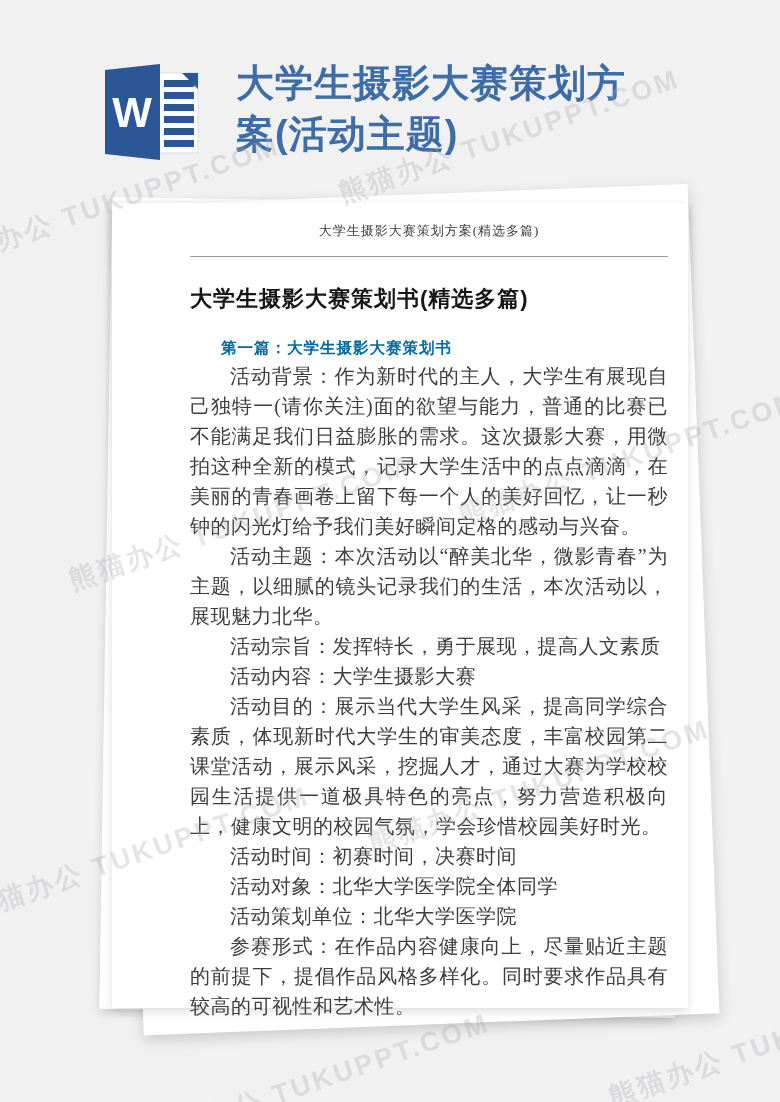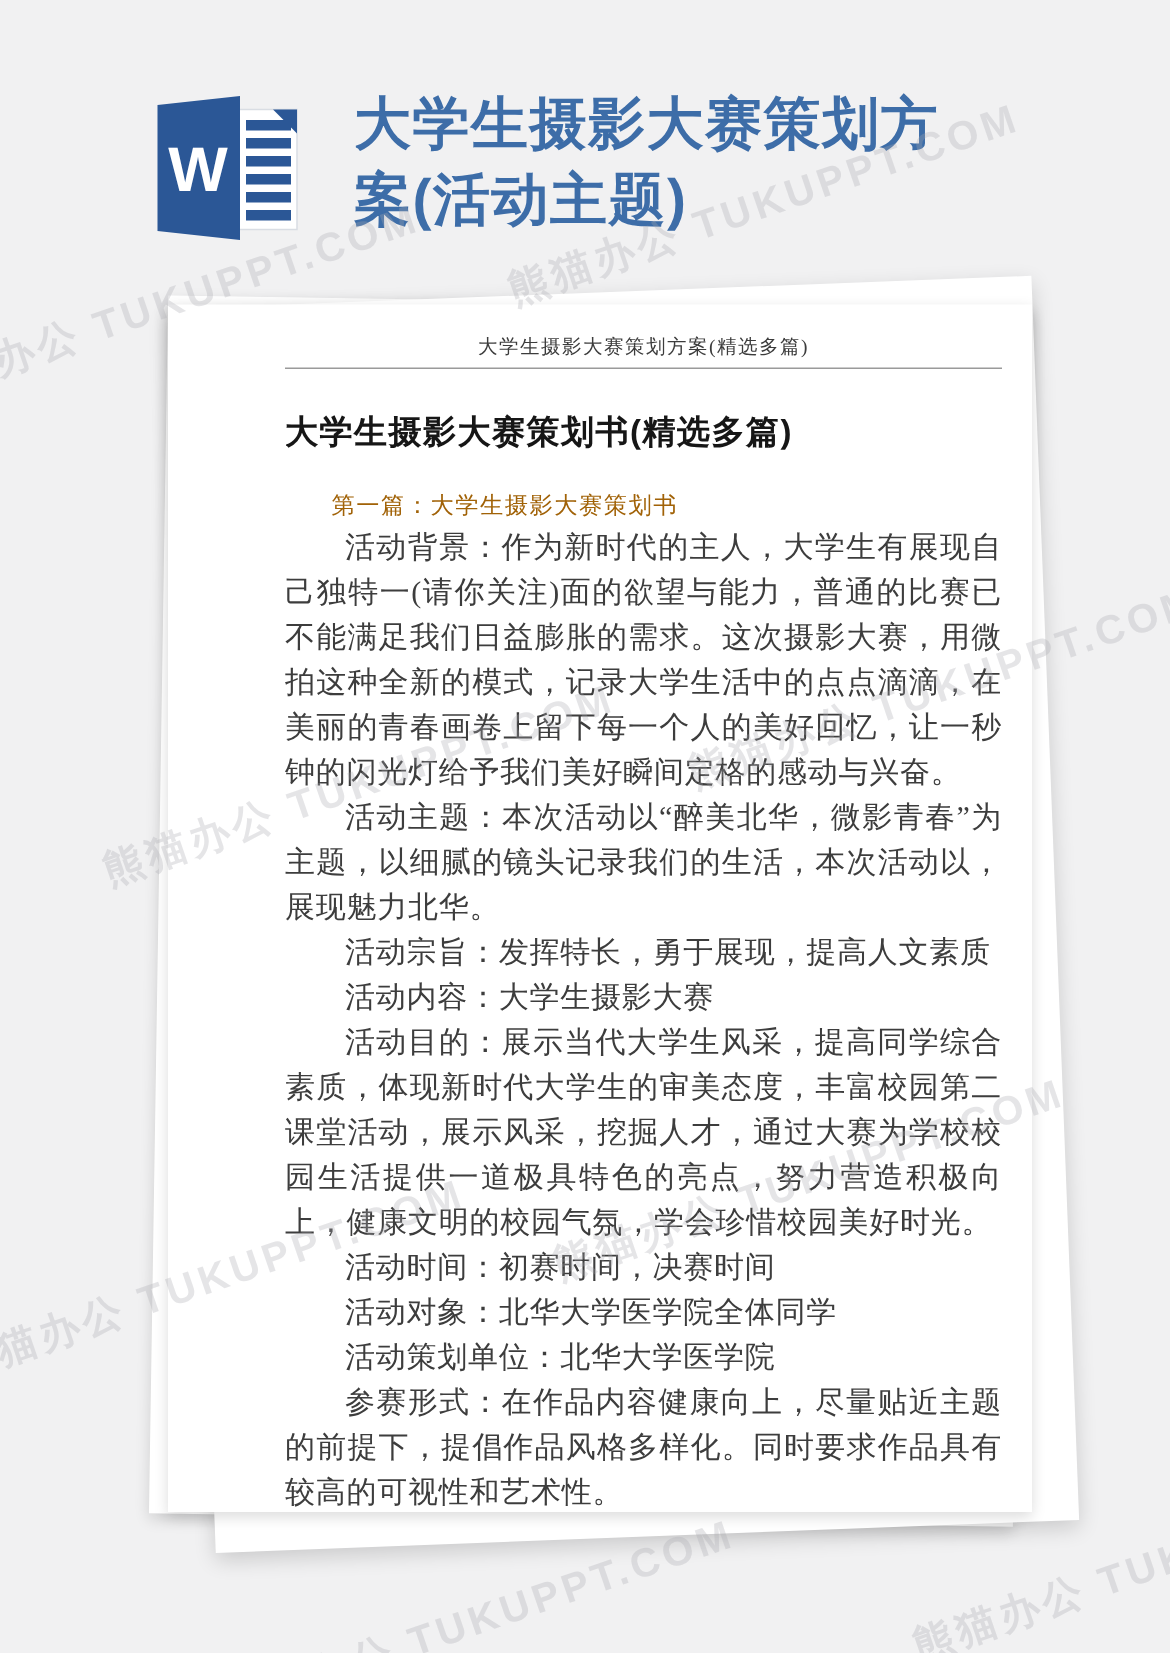--- a/index.html
+++ b/index.html
@@ -59,36 +59,36 @@
     box-shadow: 0 3px 9px rgba(0,0,0,0.14);
     z-index: 3;
     padding: 19px 20px 0 78px;
   }
   .running-header {
     text-align: center;
     font-family: "Liberation Serif", serif;
     font-size: 13px;
     color: #3c3c3c;
     letter-spacing: 1px;
-    padding-bottom: 5px;
+    padding-bottom: 16px;
     border-bottom: 1px solid #9a9a9a;
   }
   .doc-title {
     margin-top: 27px;
     text-align: left;
     font-size: 22px;
     font-weight: 700;
     color: #161616;
     letter-spacing: 1px;
   }
   .section-heading {
     margin-top: 24px;
     font-size: 15.5px;
-    font-weight: 400;
-    color: #a16207;
+    font-weight: 700;
+    color: #0369a1;
     text-indent: 2em;
     letter-spacing: 1px;
   }
   .doc-body { margin-top: 2px; }
   .para {
     font-family: "Liberation Serif", serif;
     font-size: 20px;
     line-height: 30px;
     color: #3d3d3d;
     text-align: justify;

